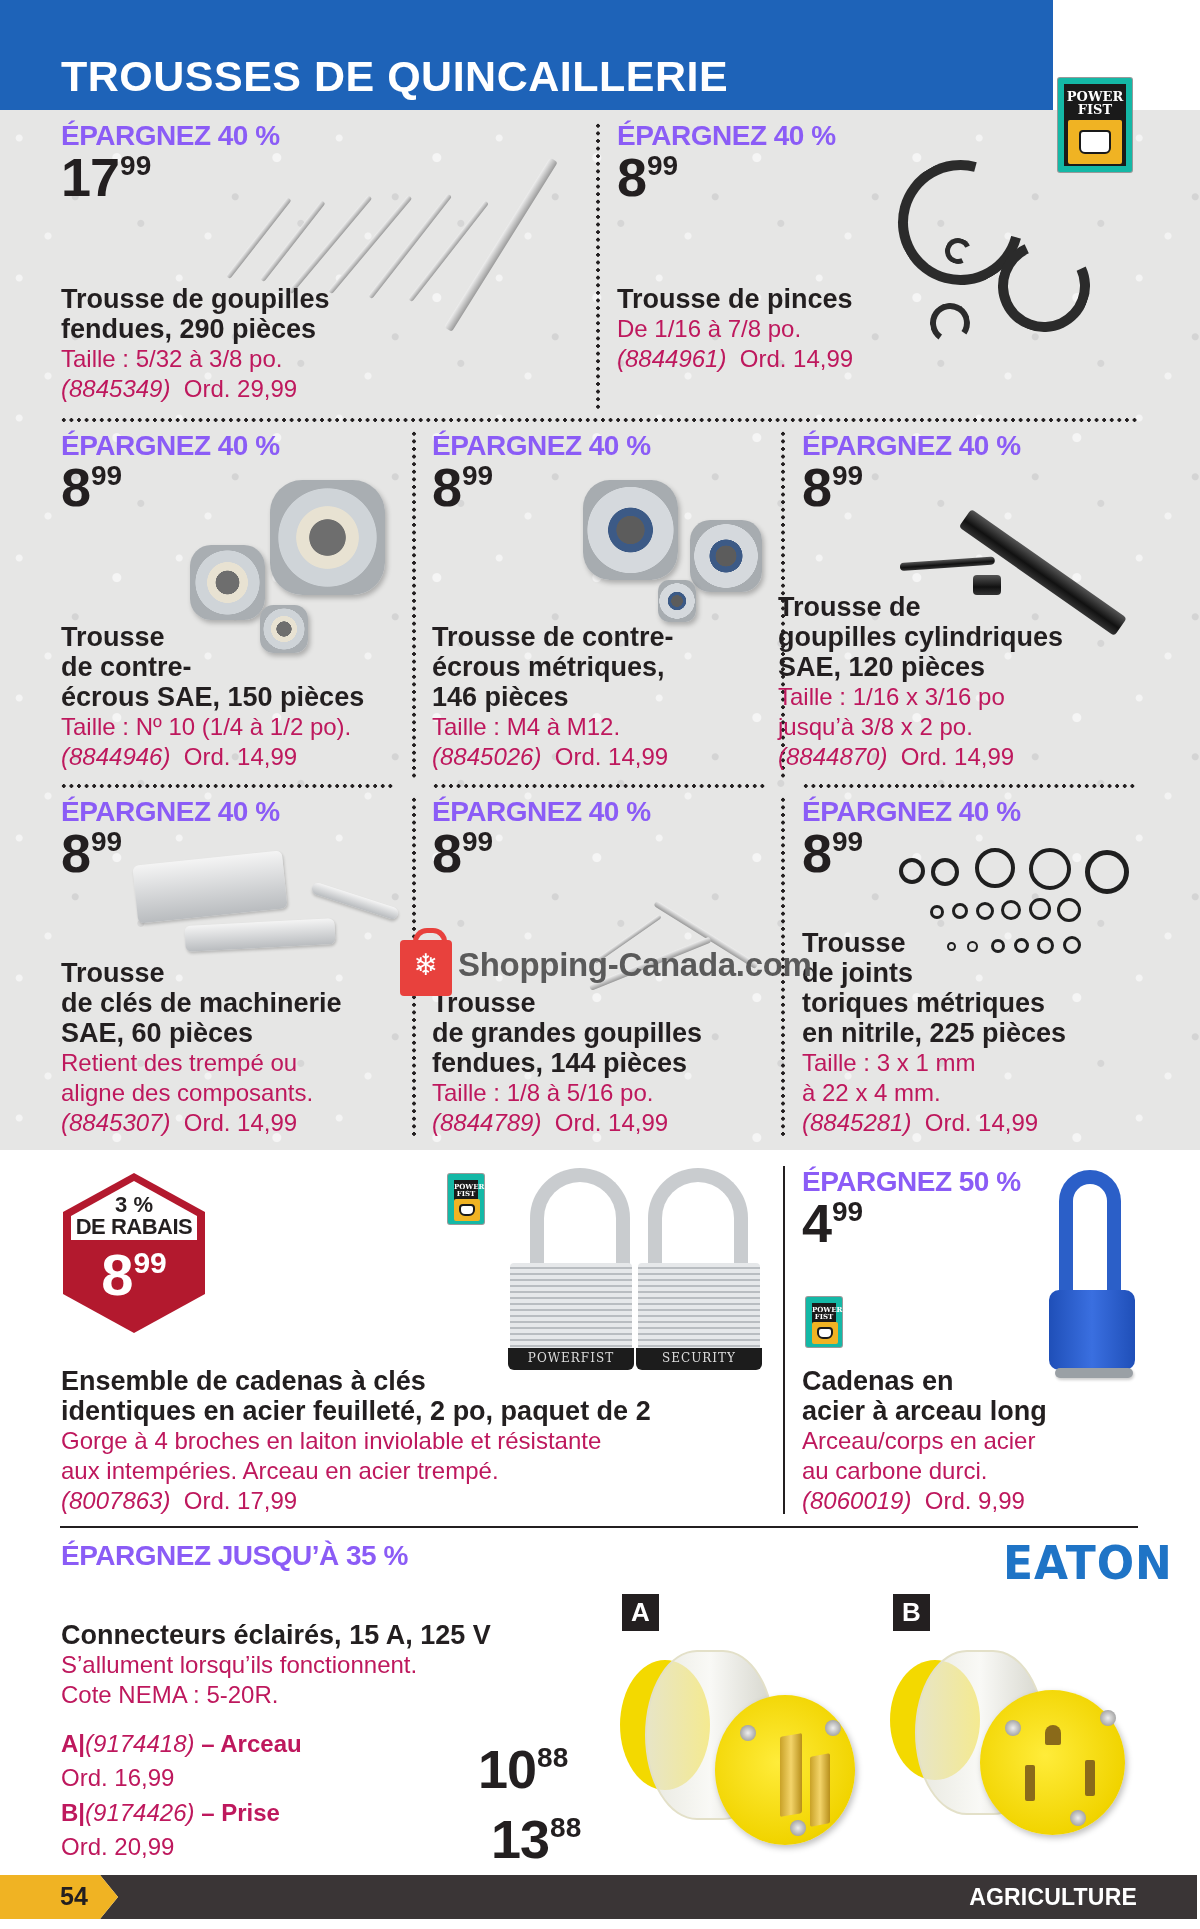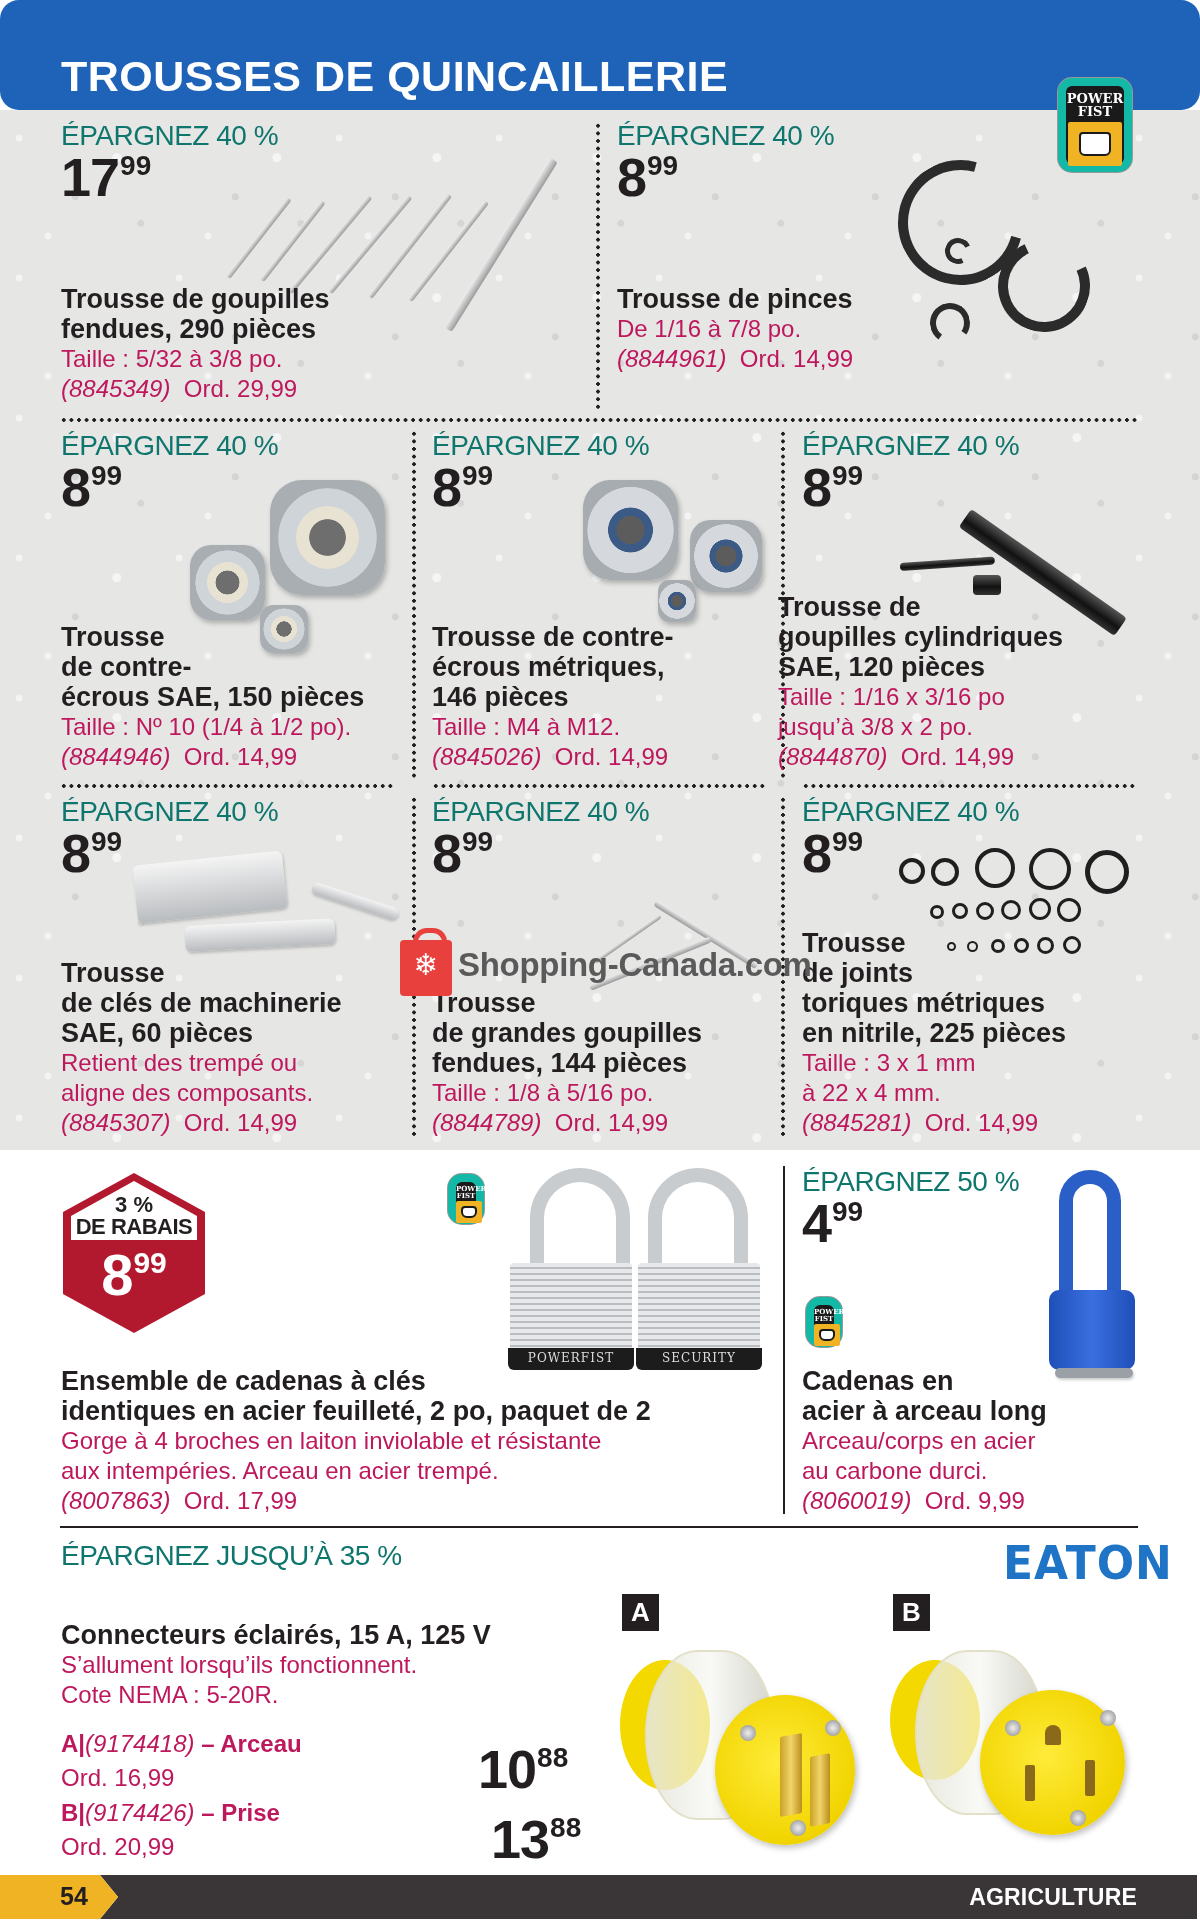--- a/index.html
+++ b/index.html
@@ -1,41 +1,41 @@
 <!DOCTYPE html>
 <html><head>
 <meta charset="utf-8">
 <style>
   * { box-sizing: border-box; margin: 0; padding: 0; }
   html, body { width: 1200px; height: 1929px; background: #ffffff; overflow: hidden; }
   body { position: relative; font-family: "Liberation Sans", "DejaVu Sans", sans-serif; color: #231f20; }
 
-  .header { position: absolute; left: 0; top: 0; width: 1200px; height: 110px; background: #1e63b8; border-radius: 19px; }
+  .header { position: absolute; left: 0; top: 0; width: 1053px; height: 110px; background: #1e63b8; }
   .header-title { position: absolute; left: 61px; top: 52px; font-size: 43px; font-weight: bold; color: #ffffff; letter-spacing: 0.5px; }
 
   .gray-area { position: absolute; left: 0; top: 110px; width: 1200px; height: 1040px;
     background: #e6e6e5;
     background-image:
       radial-gradient(circle at 12% 20%, #f4f4f4 0 3px, transparent 4px),
       radial-gradient(circle at 47% 62%, #d4d4d4 0 3px, transparent 4px),
       radial-gradient(circle at 73% 34%, #f5f5f5 0 4px, transparent 5px),
       radial-gradient(circle at 88% 81%, #d6d6d6 0 3px, transparent 4px),
       radial-gradient(circle at 30% 90%, #f3f3f3 0 3px, transparent 4px);
     background-size: 160px 140px; }
 
-  .pf-logo { position: absolute; background: #1a1a1a; border: 8px solid #14b8a6; border-radius: 14px; box-shadow: 0 0 0 1px #999; }
+  .pf-logo { position: absolute; background: #1a1a1a; border: 6px solid #14b8a6; border-radius: 2px; box-shadow: 0 0 0 1px #999; }
   .pf-logo .pf-text { display: block; text-align: center; color: #fff; font-family: "DejaVu Serif", serif; font-weight: bold; line-height: 1; }
   .pf-logo .pf-fist { display: block; margin: 0 auto; background: #f0b323; border-radius: 2px; position: relative; }
   .pf-logo .pf-fist::after { content: ""; position: absolute; left: 20%; right: 20%; top: 22%; bottom: 22%; border: 2px solid #1a1a1a; border-radius: 4px 4px 6px 6px; background: #fff; }
 
   .hdot { position: absolute; height: 4px; background-image: radial-gradient(circle, #231f20 1.6px, transparent 2px); background-size: 7.6px 4px; background-repeat: repeat-x; }
   .vdot { position: absolute; width: 4px; background-image: radial-gradient(circle, #231f20 1.6px, transparent 2px); background-size: 4px 7.6px; background-repeat: repeat-y; }
 
   .cell { position: absolute; }
-  .save { font-size: 28px; font-weight: normal; color: #0f766e; letter-spacing: -0.5px; white-space: nowrap; }
+  .save { font-size: 28px; font-weight: bold; color: #8b5cf6; letter-spacing: -0.5px; white-space: nowrap; }
   .price { font-weight: bold; color: #231f20; line-height: 1; white-space: nowrap; }
   .price .dollars { font-size: 54px; letter-spacing: -1px; }
   .price .cents { font-size: 28px; vertical-align: top; position: relative; top: 2px; margin-left: 1px; }
   .title { font-size: 27px; font-weight: bold; line-height: 30px; color: #231f20; }
   .desc { font-size: 24px; line-height: 30px; color: #be185d; }
   .sku { font-style: italic; }
 
   .img-box { position: absolute; }
 
   .pin { position: absolute; height: 5px; background: linear-gradient(#eee, #9a9a9a); border-radius: 3px; transform-origin: left center; }

